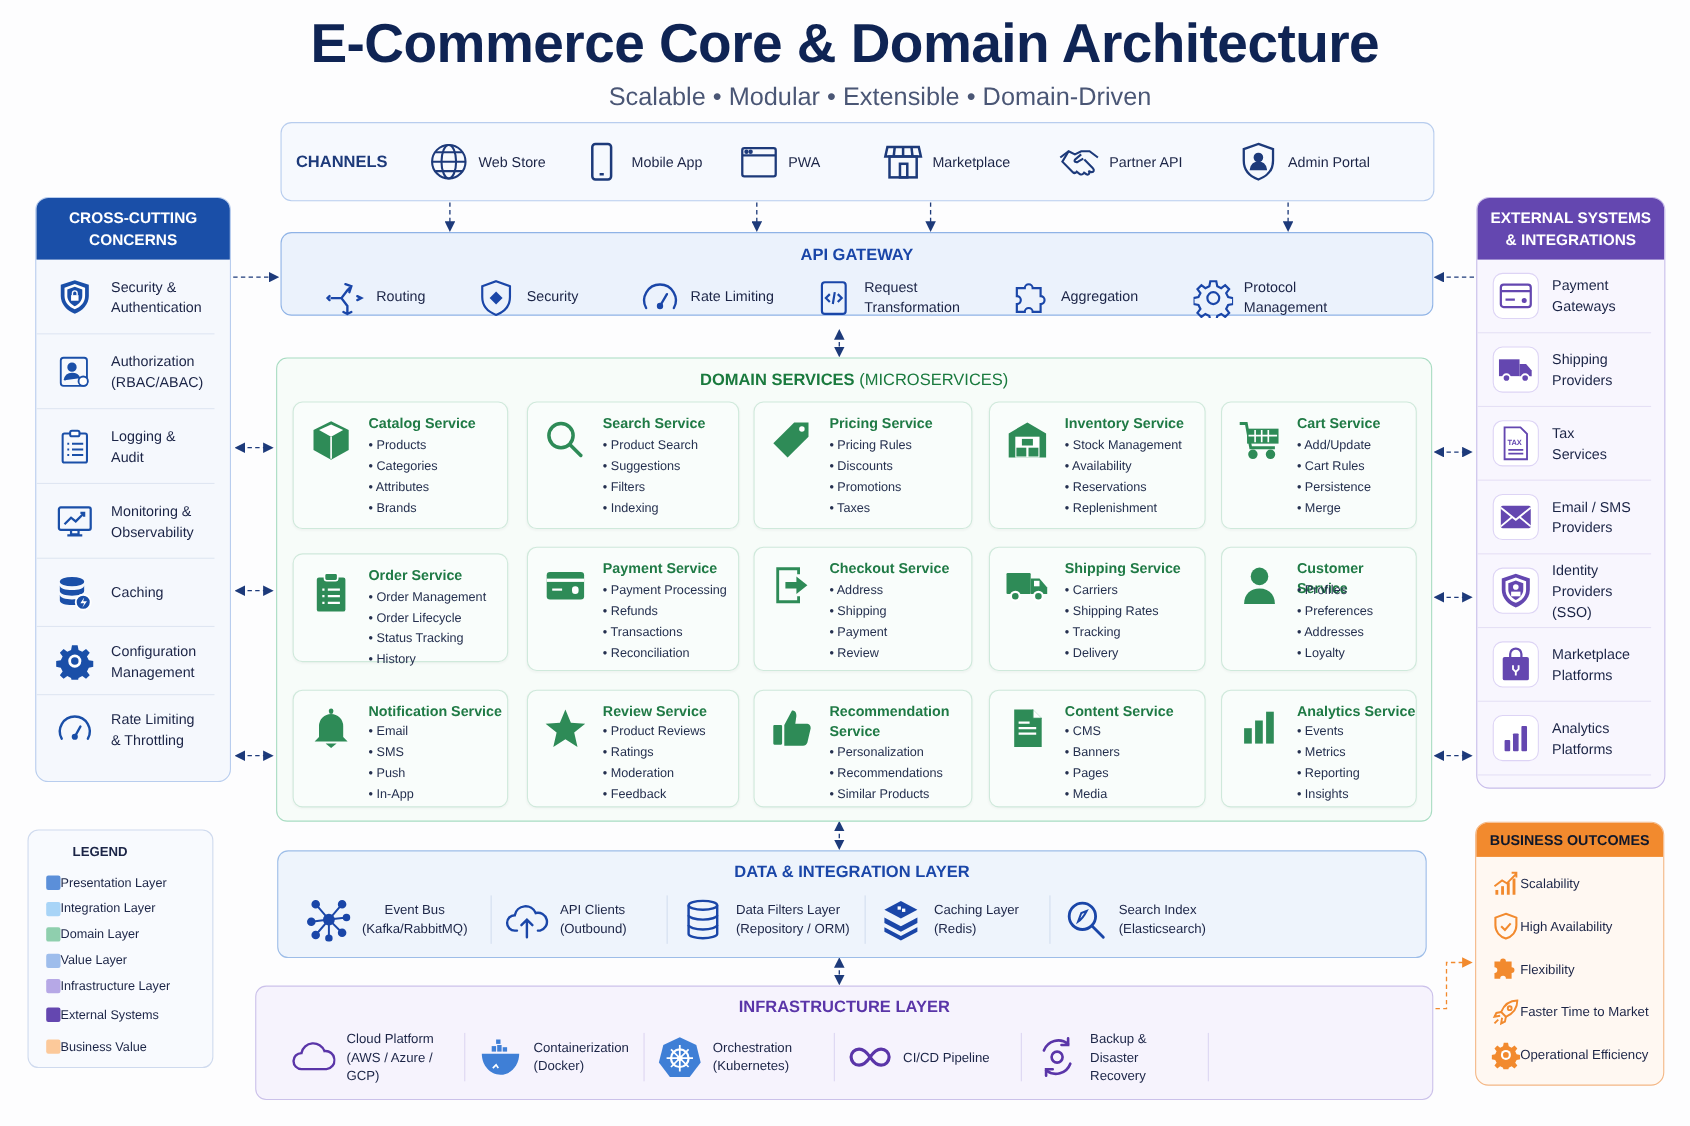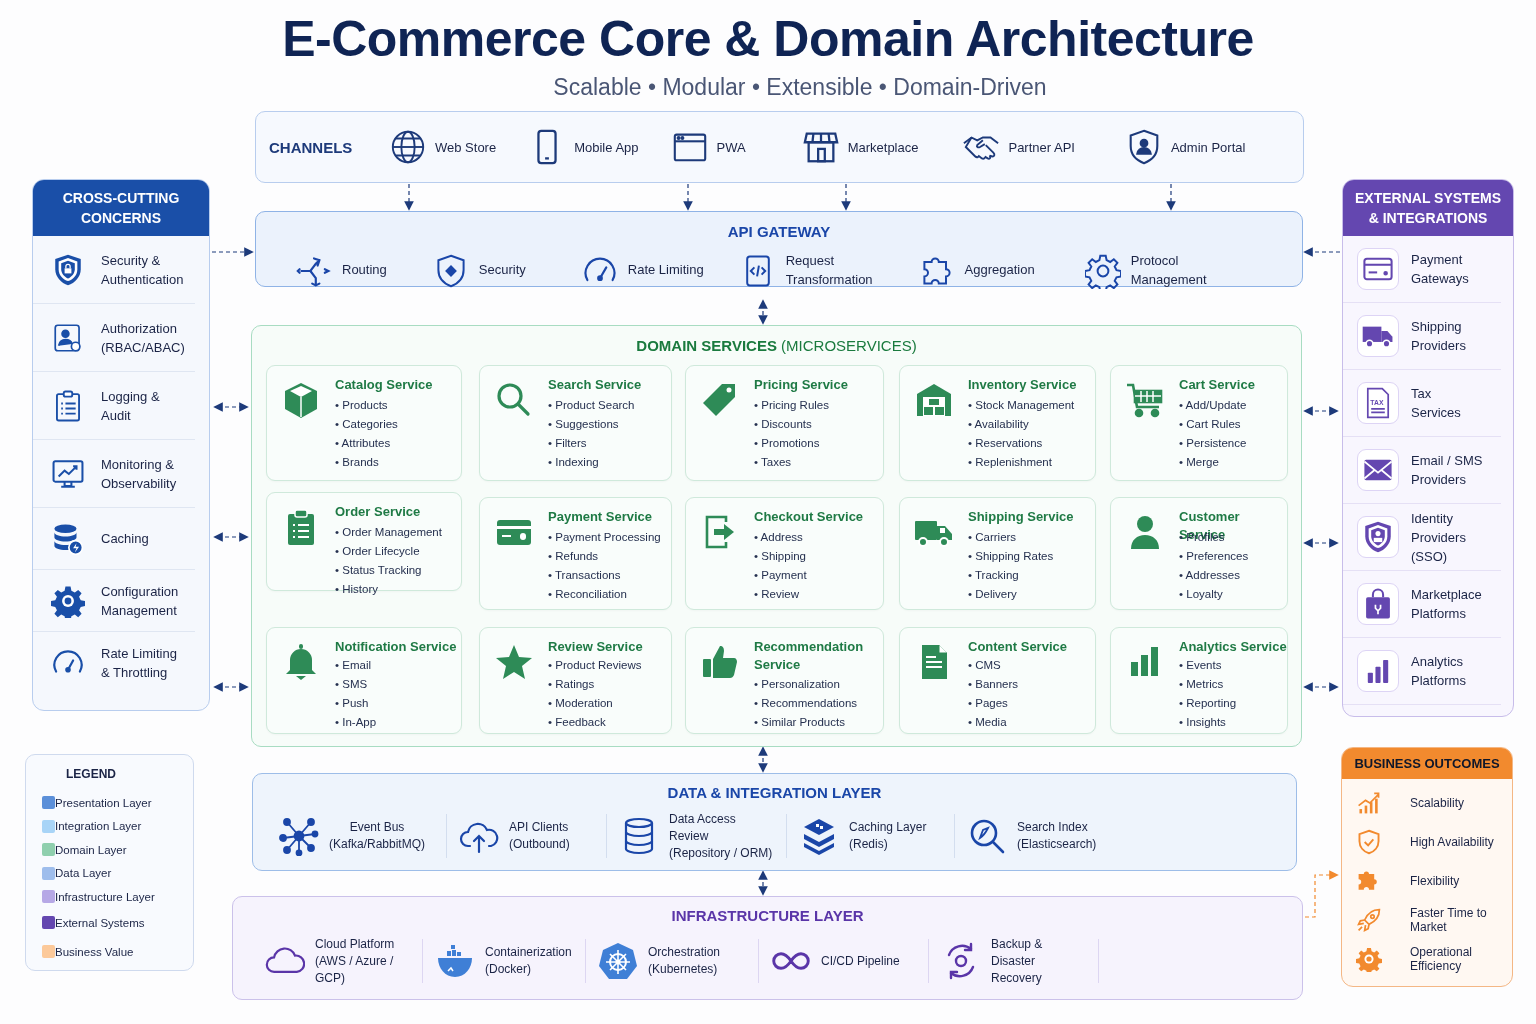--- a/index.html
+++ b/index.html
@@ -49,21 +49,21 @@
 .infra{left:232px;top:896px;width:1071px;height:104px;border:1.5px solid #cbc1ea;border-radius:10px;background:#f6f3fd}
 .infra .l-item{border-right:1px solid #ddd6f2}
 
 .legend{left:25px;top:754px;width:169px;height:217px;border:1.5px solid #cfdaee;border-radius:10px;background:#f8fafe;padding:12px 0 0 16px}
 .legend h4{font-size:12px;font-weight:bold;margin-left:24px;margin-bottom:10px;color:#1b2446}
 .lg-row{display:flex;align-items:center;gap:0;font-size:11.5px;height:23.5px;color:#1b2446}
 .lg-sw{width:13px;height:13px;border-radius:2px}
 
 .biz{left:1341px;top:747px;width:172px;height:240px;border:1.5px solid #f4b785;border-radius:12px;background:#fff8f2;overflow:hidden}
 .biz-head{background:#f28a2e;color:#0f172a;font-weight:bold;font-size:13px;text-align:center;padding:8px 0}
-.biz-item{display:flex;align-items:center;gap:28px;padding-left:14px;height:39px;font-size:12px;color:#1b2446}
+.biz-item{display:flex;align-items:center;gap:0;padding-left:14px;height:39px;font-size:12px;color:#1b2446}
 .biz-item svg{width:26px;height:26px;flex:none}
 .arrow{position:absolute;overflow:visible}
 </style>
 </head>
 <body>
 
 <div class="abs title" style="width:1536px">E-Commerce Core &amp; Domain Architecture</div>
 <div class="abs subtitle" style="width:1600px">Scalable • Modular • Extensible • Domain-Driven</div>
 
 <div class="abs channels">
@@ -483,21 +483,21 @@
       </svg>
     <div class="svc-name">Cart Service</div>
     <ul style="top:30px">
         <li>Add/Update</li>
         <li>Cart Rules</li>
         <li>Persistence</li>
         <li>Merge</li>
       </ul>
   </div>
 
-  <div class="svc" style="left:14px;top:166px;width:196px;height:99px">
+  <div class="svc" style="left:14px;top:177px;width:196px;height:99px">
     <svg viewBox="0 0 40 40">
         <rect x="7" y="7" width="26" height="31" rx="2" fill="#2e8b57"></rect>
         <rect x="14" y="3" width="12" height="7" rx="2" fill="#2e8b57" stroke="#fff" stroke-width="1.5"></rect>
         <path d="M12 18h2M17 18h11M12 24h2M17 24h11M12 30h2M17 30h11" stroke="#fff" stroke-width="2"></path>
       </svg>
     <div class="svc-name">Order Service</div>
     <ul style="top:30px">
         <li>Order Management</li>
         <li>Order Lifecycle</li>
         <li>Status Tracking</li>
@@ -663,21 +663,21 @@
           <div>(Outbound)</div>
         </div>
     </div>
     <div class="l-item" style="width:180px">
       <svg viewBox="0 0 40 40" fill="none" stroke="#1a46a8" stroke-width="2.2">
           <ellipse cx="20" cy="7" rx="13" ry="4"></ellipse>
           <path d="M7 7v26c0 2 6 4 13 4s13-2 13-4V7"></path>
           <path d="M7 16c0 2 6 4 13 4s13-2 13-4M7 25c0 2 6 4 13 4s13-2 13-4"></path>
         </svg>
       <div>
-          <div>Data Access Review</div>
+          <div>Data Filters Layer</div>
           <div>(Repository / ORM)</div>
         </div>
     </div>
     <div class="l-item" style="width:168px">
       <svg viewBox="0 0 40 40" fill="#1a46a8">
           <path d="M20 3l15 8-15 8-15-8z"></path>
           <path d="M5 18l15 8 15-8v5l-15 8-15-8z"></path>
           <path d="M5 27l15 8 15-8v4l-15 8-15-8z"></path>
           <rect x="17" y="8" width="3" height="3" fill="#fff"></rect>
           <rect x="21" y="10" width="3" height="3" fill="#fff"></rect>
@@ -770,21 +770,21 @@
   <div class="lg-row">
       <span class="lg-sw" style="background:#a8d4f7"></span>
       <span>Integration Layer</span>
     </div>
   <div class="lg-row">
       <span class="lg-sw" style="background:#8fcfae"></span>
       <span>Domain Layer</span>
     </div>
   <div class="lg-row">
       <span class="lg-sw" style="background:#9ebdec"></span>
-      <span>Data Layer</span>
+      <span>Value Layer</span>
     </div>
   <div class="lg-row">
       <span class="lg-sw" style="background:#b6a8e6"></span>
       <span>Infrastructure Layer</span>
     </div>
   <div class="lg-row" style="height:28px">
       <span class="lg-sw" style="background:#6447b0"></span>
       <span>External Systems</span>
     </div>
   <div class="lg-row" style="height:30px">

